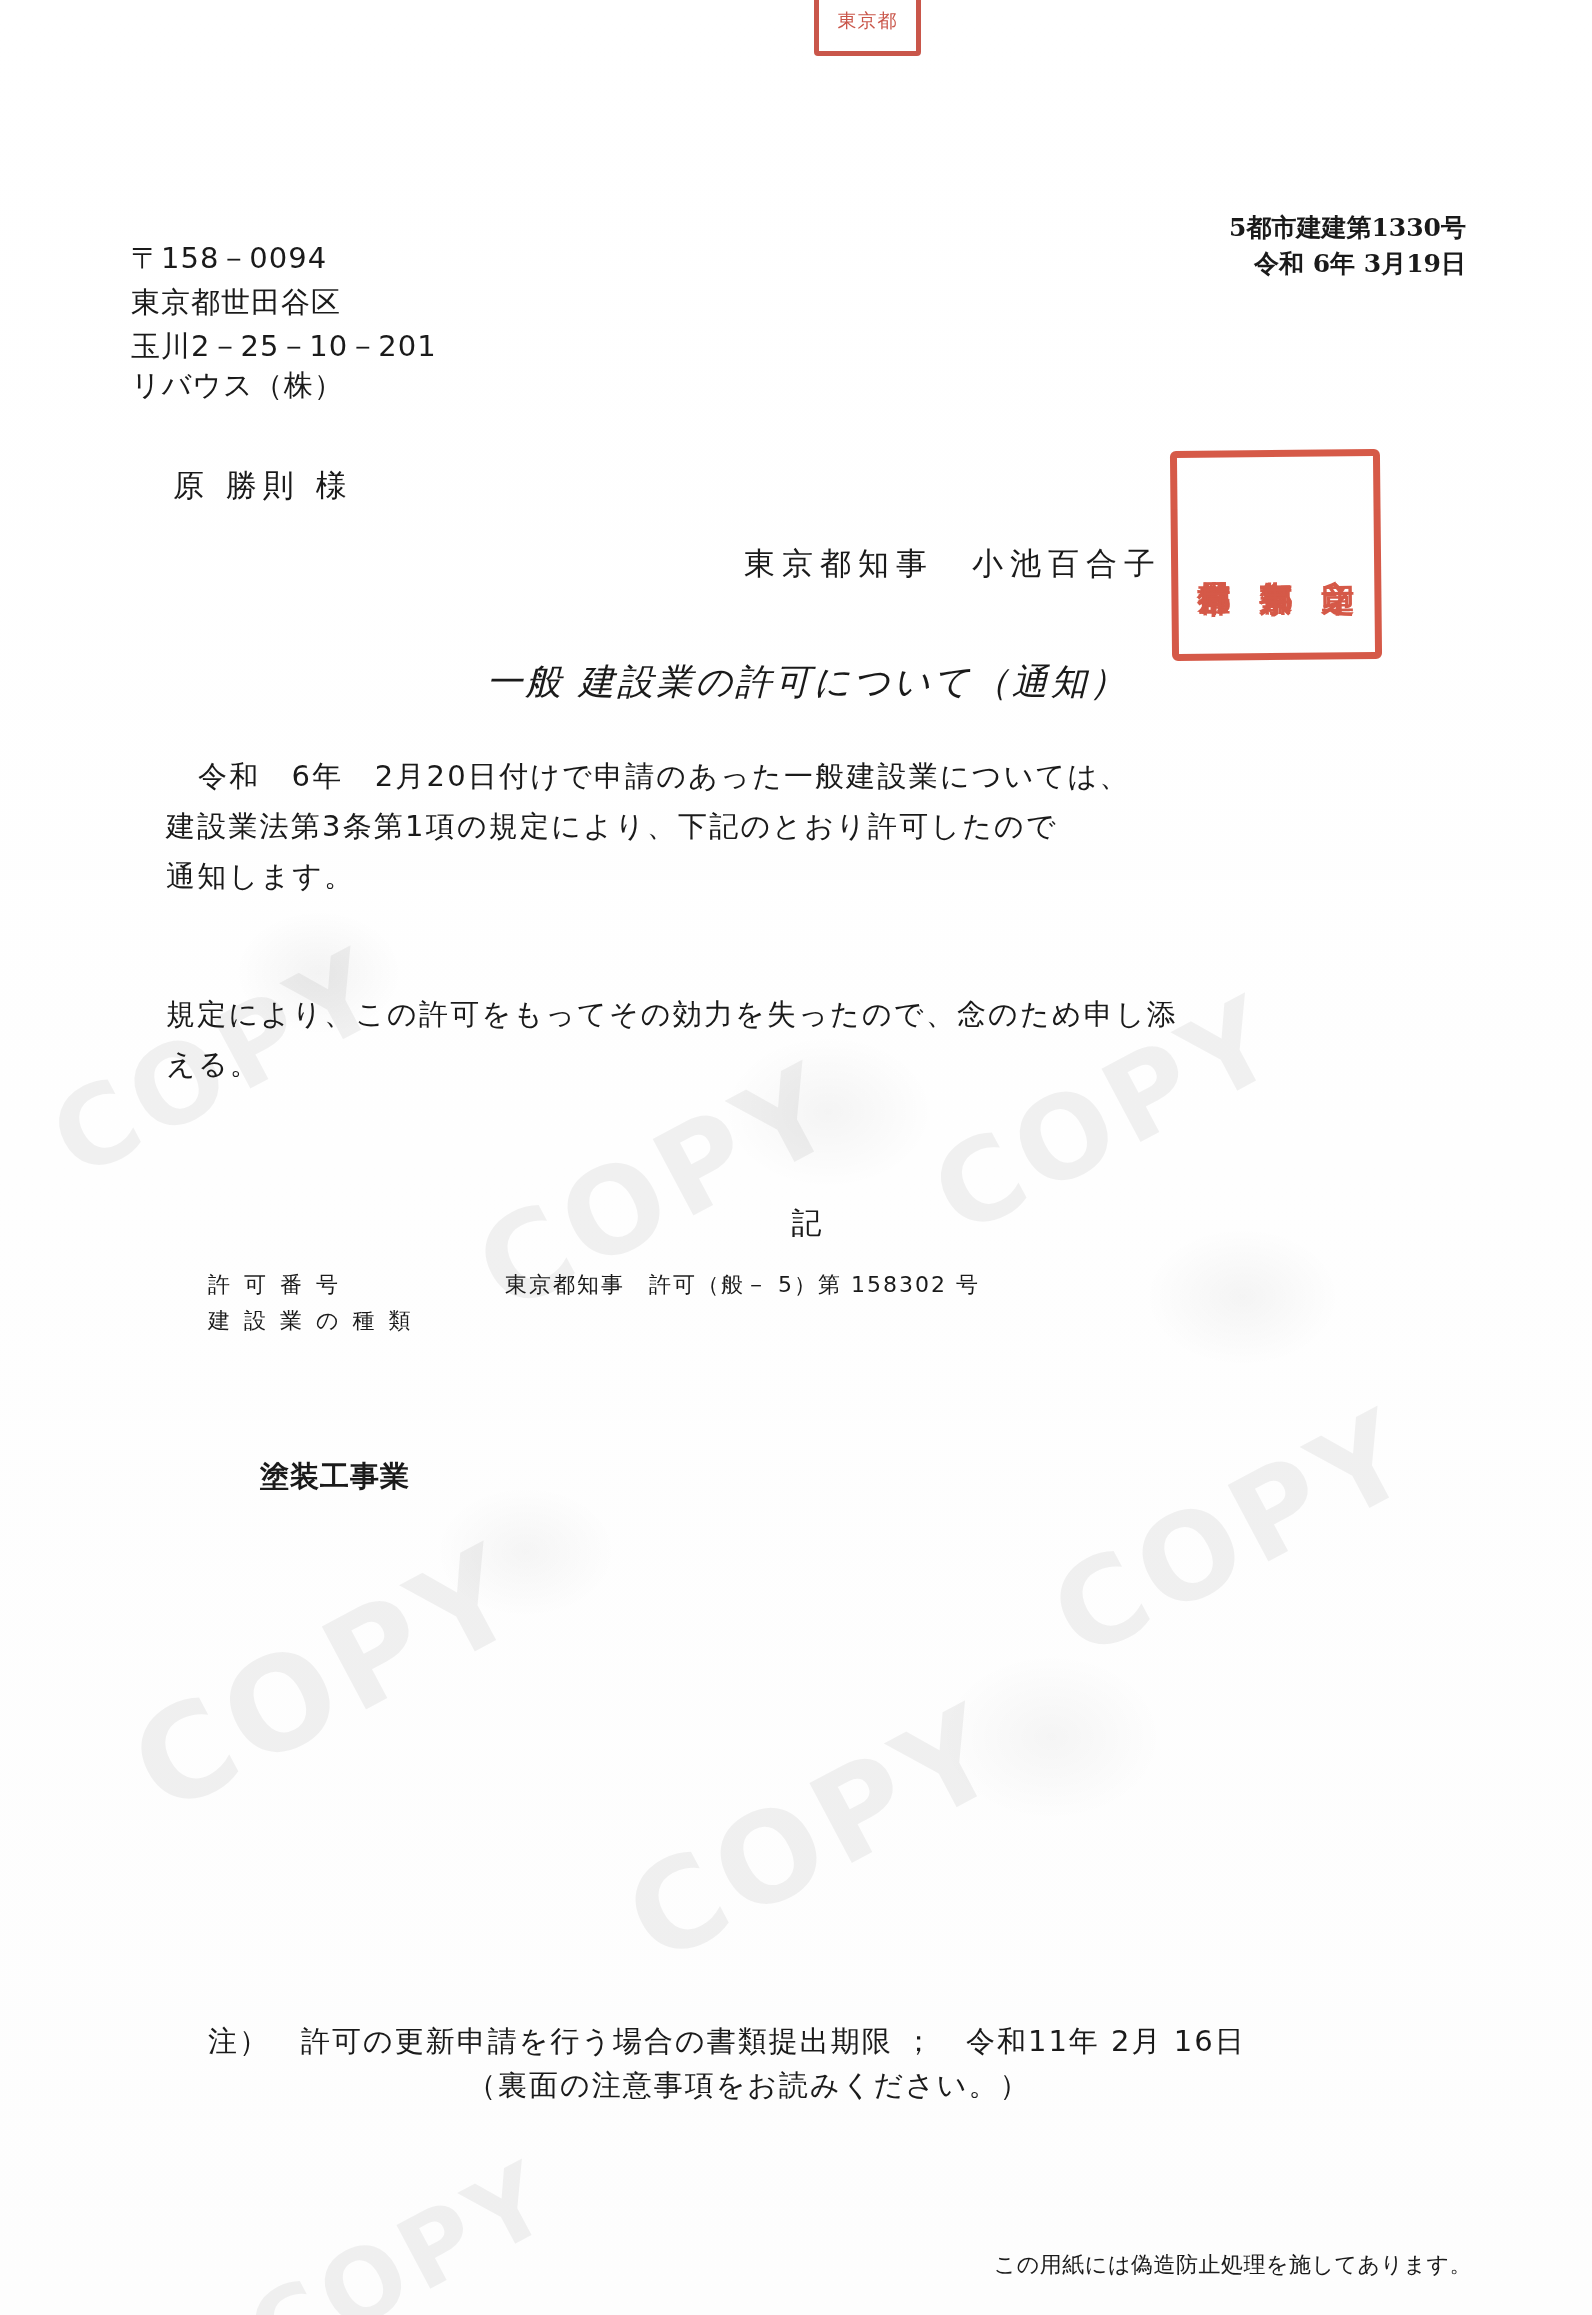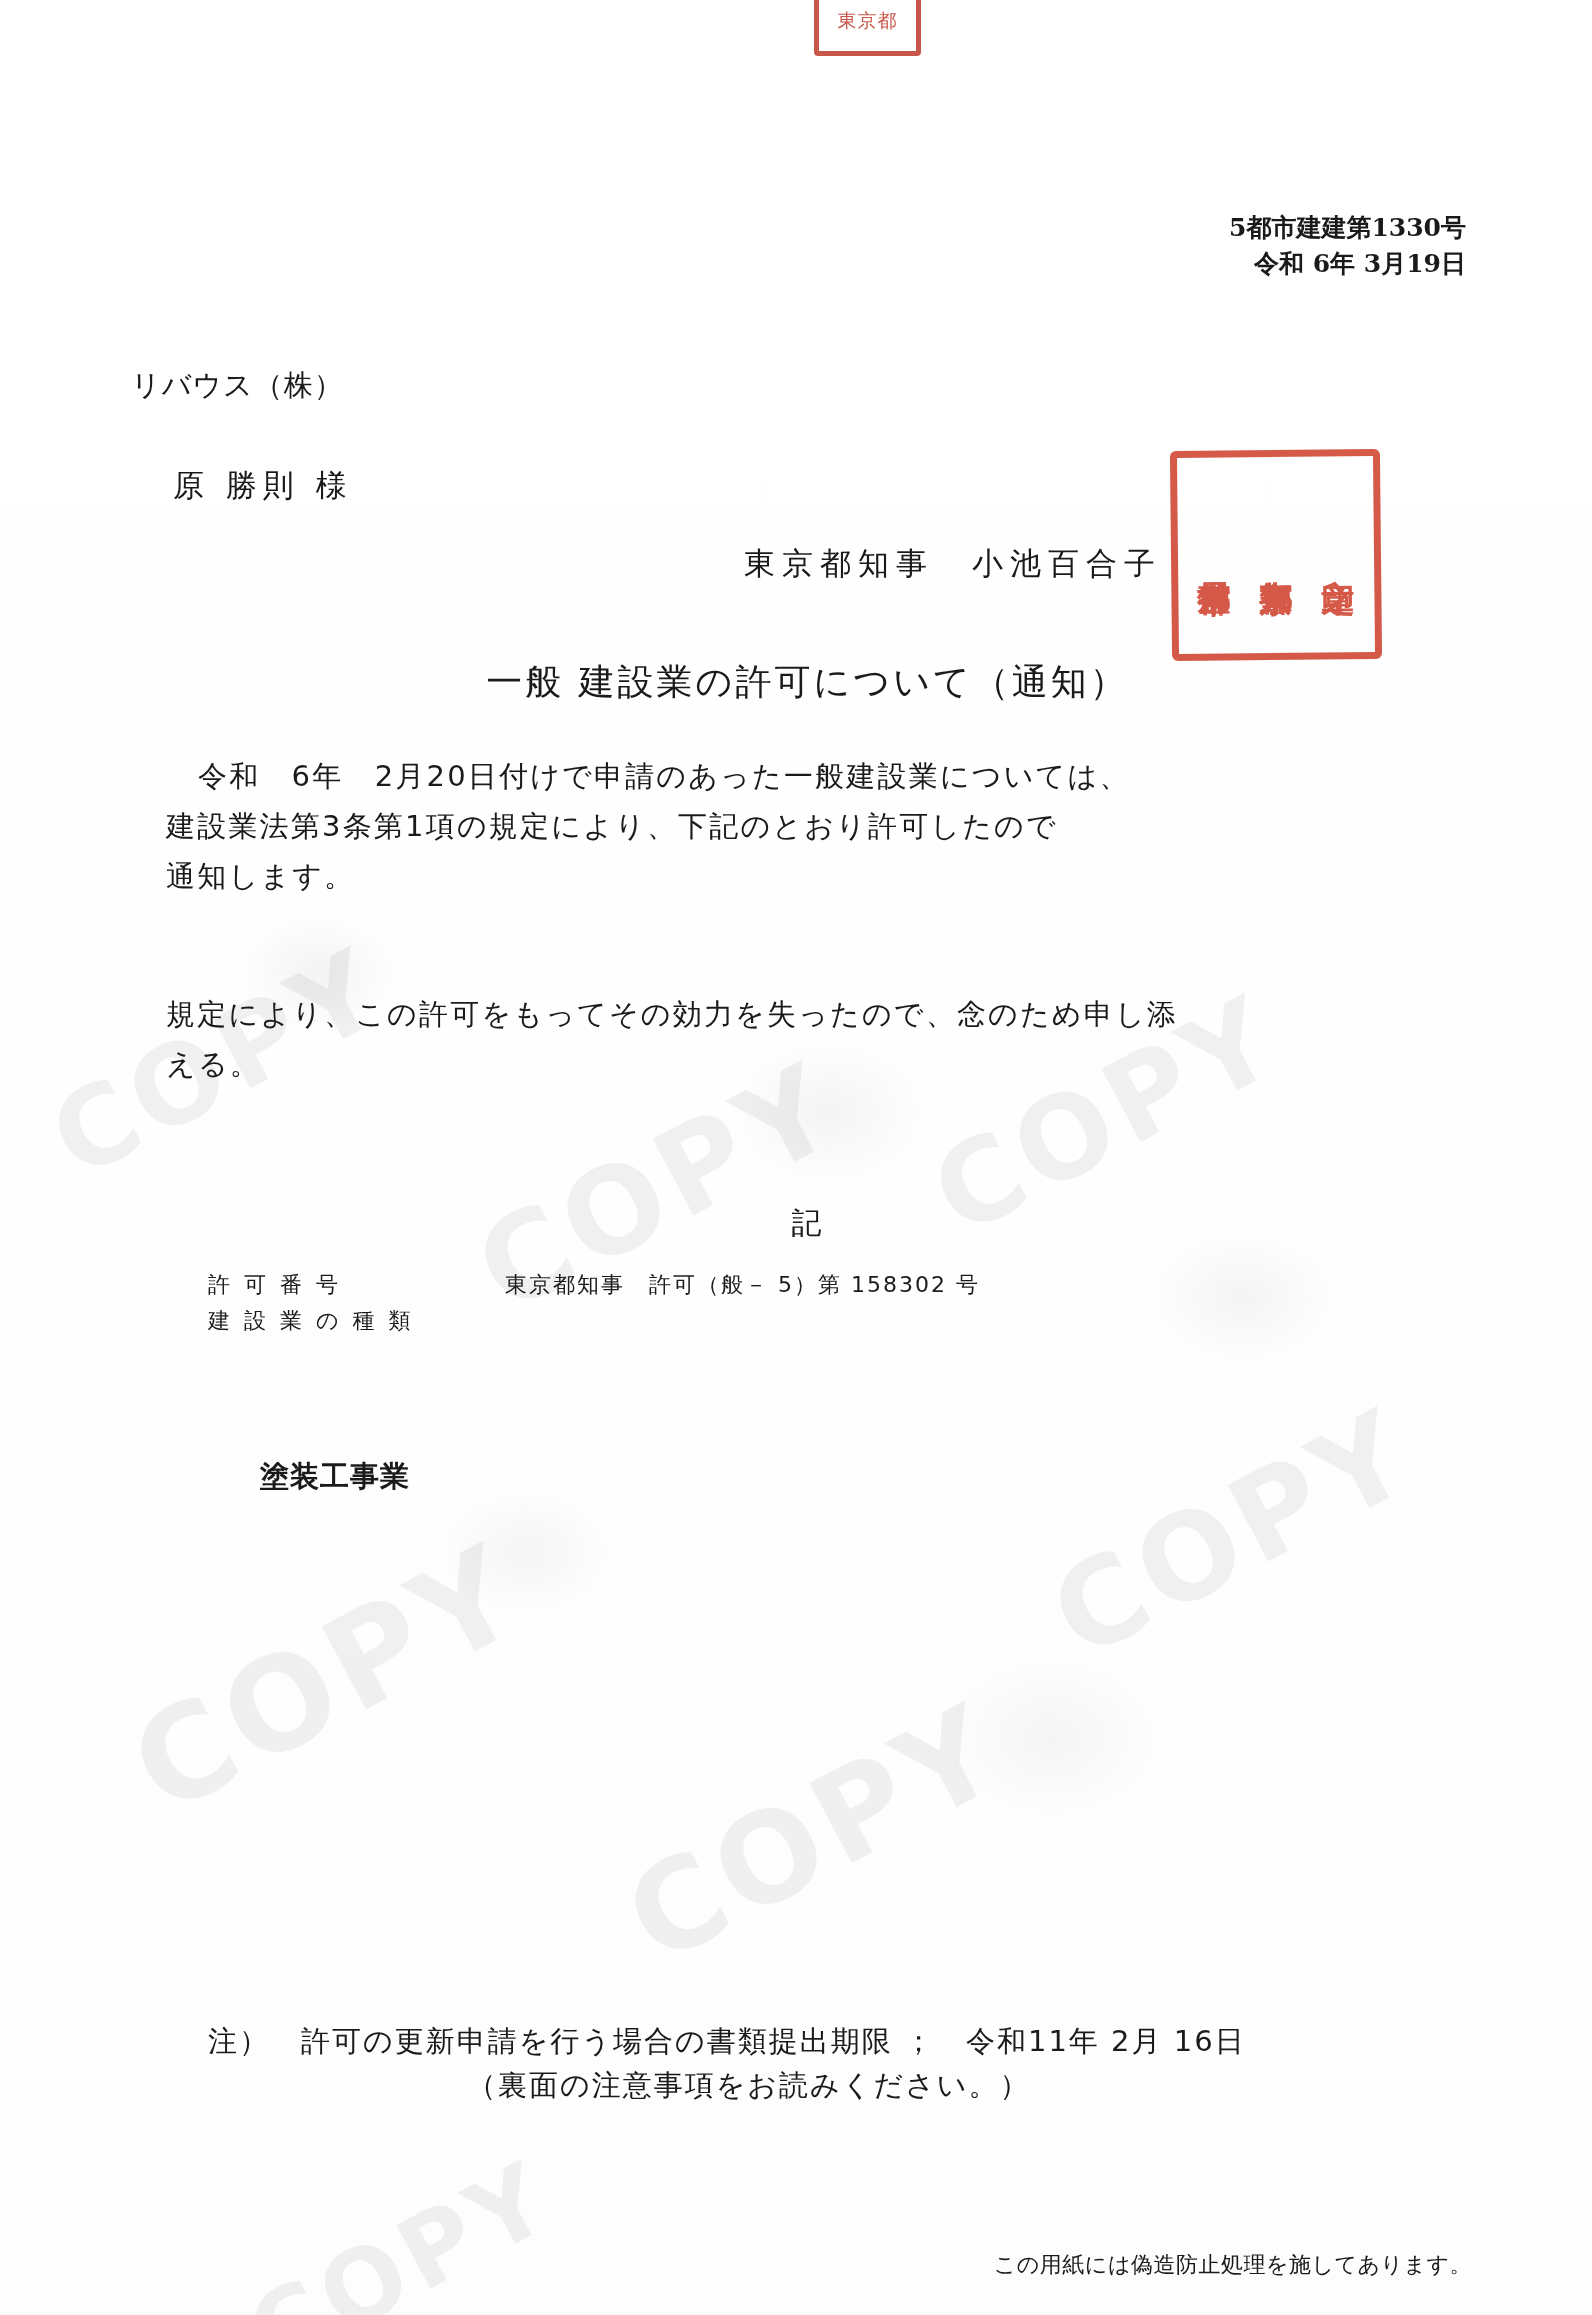--- a/index.html
+++ b/index.html
@@ -153,20 +153,21 @@
 
   .title {
     position: absolute;
     left: 0;
     right: 0;
     top: 658px;
     text-align: center;
     font-size: 36px;
     letter-spacing: 3px;
     padding-left: 22px;
+    font-style: italic;
   }
 
   .para {
     position: absolute;
     font-size: 29px;
     line-height: 1.72;
     letter-spacing: 2.2px;
   }
   .para1 { left: 198px; top: 752px; width: 1218px; text-indent: 0; }
   .para1 .l2, .para1 .l3 { margin-left: -32px; }
@@ -240,20 +241,25 @@
   <div class="watermark wm6">COPY</div>
   <div class="watermark wm7">COPY</div>
 
   <div class="top-seal">東京都</div>
 
   <div class="doc-number">
     <div>5都市建建第1330号</div>
     <div>令和 6年 3月19日</div>
   </div>
 
+  <div class="addr">
+    <div>〒158－0094</div>
+    <div>東京都世田谷区</div>
+    <div>玉川2－25－10－201</div>
+  </div>
 
   <div class="company">リバウス（株）</div>
 
   <div class="recipient">原 勝則 様</div>
 
   <div class="governor">東京都知事　小池百合子</div>
 
   <div class="seal">
     <div class="col">都市整備局</div>
     <div class="col">東京都知事</div>

